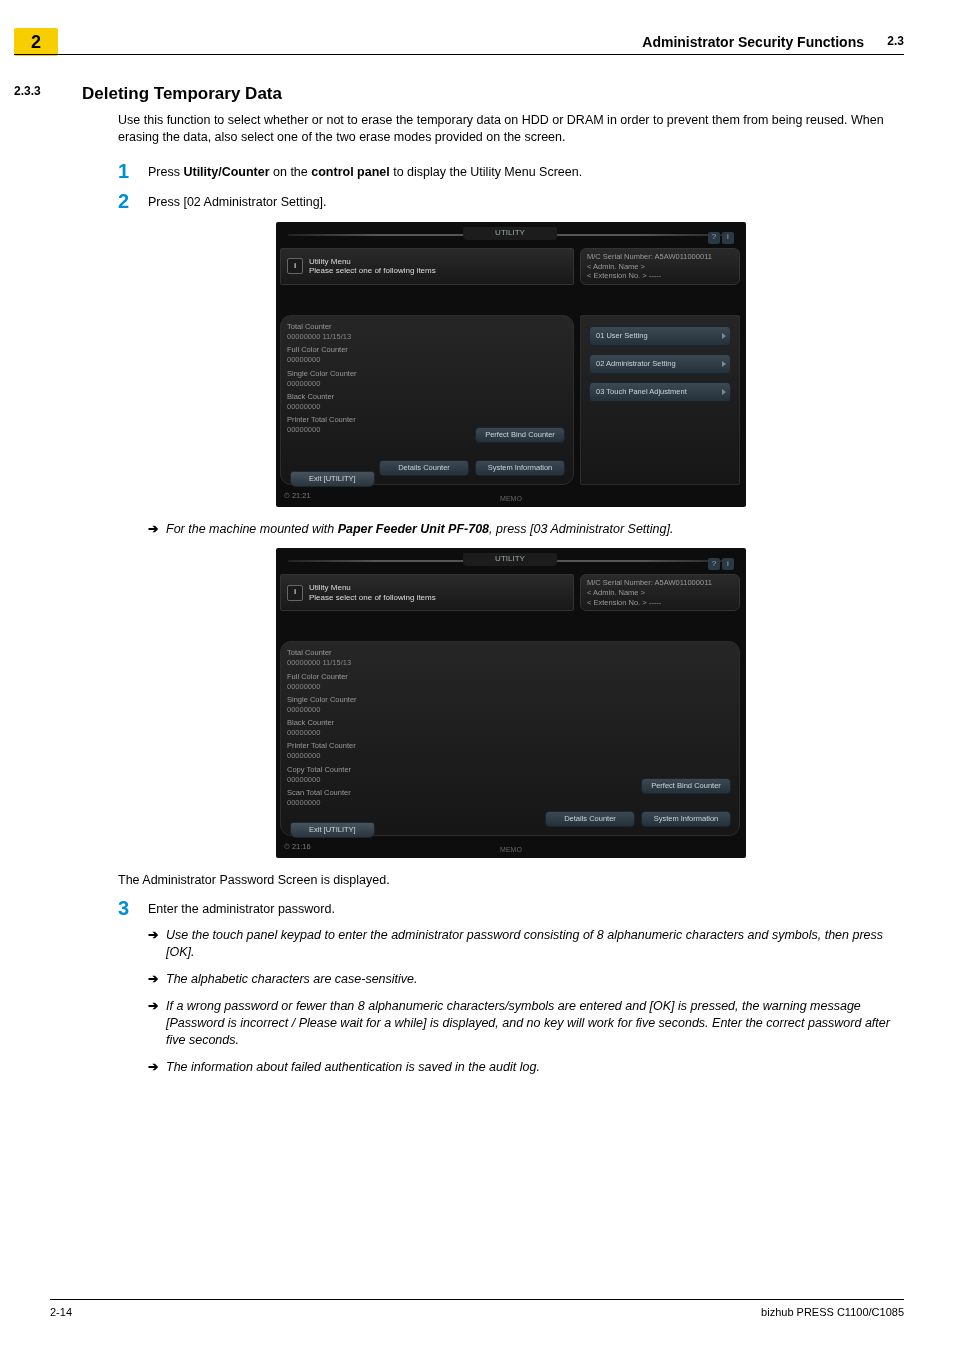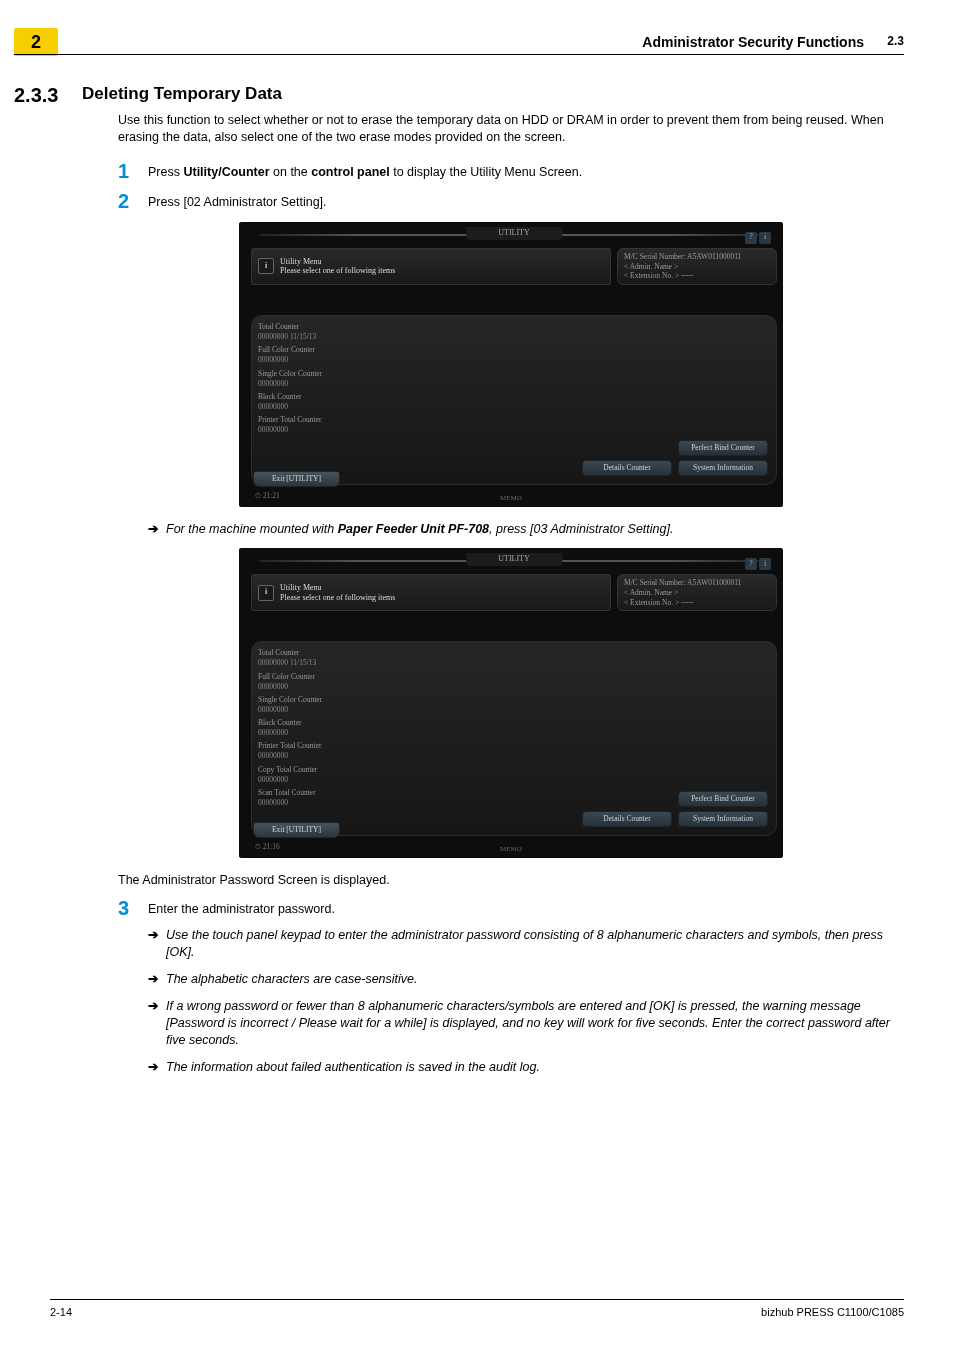--- a/index.html
+++ b/index.html
@@ -6,21 +6,21 @@
   html, body { width: 954px; height: 1350px; background: #fff; font-family: Arial, Helvetica, sans-serif; color: #000; }
   .page { width: 954px; height: 1350px; position: relative; background: #fff; }
 
   
   .chapter-tab { position: absolute; top: 28px; left: 14px; width: 44px; height: 28px; background: #f7ce00; border-radius: 2px; display: flex; align-items: center; justify-content: center; font-weight: bold; font-size: 18px; color: #000; }
   .header-right { position: absolute; top: 34px; right: 90px; font-size: 14px; font-weight: bold; color: #000; text-align: right; }
   .header-sec { position: absolute; top: 34px; right: 50px; font-size: 12px; font-weight: bold; }
   .header-rule { position: absolute; top: 54px; left: 14px; right: 50px; height: 1px; background: #000; }
 
   
-  .secno { position: absolute; top: 84px; left: 14px; font-weight: bold; font-size: 20px; }
+  .secno { position: absolute; top: 84px; left: 14px; font-weight: bold; font-size: 12px; }
   .sectitle { position: absolute; top: 84px; left: 82px; font-weight: bold; font-size: 17px; }
 
   
   .body { position: absolute; top: 112px; left: 118px; width: 786px; font-size: 12.5px; line-height: 1.35; }
 
   p.intro { margin-bottom: 14px; }
 
   .step { display: flex; align-items: flex-start; margin-top: 8px; margin-bottom: 8px; }
   .step .num { font-size: 20px; font-weight: bold; color: #008fd3; width: 30px; flex: 0 0 30px; line-height: 1.1; }
   .step .txt { flex: 1; font-size: 12.5px; padding-top: 4px; }
@@ -28,38 +28,38 @@
 
   .arrow-line { display: flex; align-items: flex-start; margin: 6px 0 10px 30px; font-size: 12.5px; }
   .arrow-line .arrow { width: 18px; flex: 0 0 18px; font-weight: bold; }
   .arrow-line .atxt { flex: 1; font-style: italic; }
 
   .caption { margin: 14px 0 8px 30px; font-size: 12.5px; }
 
   .screenshot-wrap { display: flex; justify-content: center; margin: 10px 0 14px 0; }
 
   
-  .dev { width: 544px; background: #0d0d0d; border-radius: 2px; padding: 6px 6px 4px 12px; font-family: Liberation Serif, serif; color: #a8a8a8; font-size: 8px; position: relative; }
+  .dev { width: 470px; background: #0d0d0d; border-radius: 2px; padding: 6px 6px 4px 4px; font-family: Liberation Sans, sans-serif; color: #a8a8a8; font-size: 8px; position: relative; }
   .dev .tabbar { display: flex; align-items: center; justify-content: center; height: 14px; position: relative; }
   .dev .tablabel { position: absolute; left: 50%; transform: translateX(-50%); top: -1px; color: #9aa; background: #1c1c1c; padding: 1px 32px; border-radius: 0 0 4px 4px; font-size: 8px; }
   .dev .tabline { position: absolute; left: 8px; right: 8px; top: 6px; height: 2px; background: linear-gradient(90deg,#222,#555 20%,#555 80%,#222); border-radius: 2px; }
   .dev .corner { position: absolute; top: 4px; right: 6px; display: flex; gap: 2px; }
   .dev .corner span { width: 12px; height: 12px; background: #2a3a44; border-radius: 2px; display: inline-flex; align-items: center; justify-content: center; font-size: 8px; color: #9ab; }
   .dev .hdr { display: flex; margin-top: 6px; }
   .dev .hdrL { flex: 1; background: linear-gradient(#2a2a2a,#181818); border: 1px solid #333; border-radius: 2px; padding: 4px 6px; display: flex; align-items: center; gap: 6px; min-height: 26px; }
   .dev .hdrL .iicon { width: 16px; height: 16px; border: 1px solid #666; border-radius: 2px; display: flex; align-items: center; justify-content: center; font-weight: bold; color: #ccc; background: #1a1a1a; }
   .dev .hdrL .htxt { color: #ddd; line-height: 1.2; }
   .dev .hdrR { width: 160px; margin-left: 6px; background: linear-gradient(#2a2a2a,#181818); border: 1px solid #333; border-radius: 6px; padding: 3px 6px; color: #9a9a9a; font-size: 7.5px; line-height: 1.3; }
   .dev .midspacer { height: 30px; }
   .dev .cols { display: flex; gap: 6px; }
   .dev .colL { flex: 1; background: linear-gradient(#262626,#161616); border: 1px solid #2c2c2c; border-radius: 11px; padding: 6px; min-height: 170px; position: relative; }
   .dev .colR { width: 160px; background: linear-gradient(#262626,#161616); border: 1px solid #2c2c2c; border-radius: 2px; padding: 10px 8px; display: flex; flex-direction: column; gap: 8px; }
   .dev .cnt { color: #999; font-size: 7.5px; line-height: 1.35; }
   .dev .cnt div.val { color: #888; margin-bottom: 3px; }
-  .dev .lilbtns { position: absolute; right: 8px; bottom: 8px; display: flex; flex-direction: column; align-items: flex-end; gap: 4px; }
+  .dev .lilbtns { position: absolute; right: 8px; bottom: 8px; display: flex; flex-direction: column; align-items: flex-end; gap: 17px; }
   .dev .lilbtn { background: linear-gradient(#3c4852,#25313a); border: 1px solid #1a252d; border-radius: 4px; color: #c9d4db; font-size: 7.5px; padding: 2px 8px; min-width: 90px; text-align: center; }
   .dev .lilrow { display: flex; gap: 6px; }
   .dev .menubtn { background: linear-gradient(#3c4852,#25313a); border: 1px solid #1a252d; border-radius: 4px; color: #c9d4db; font-size: 7.5px; padding: 4px 6px; text-align: left; position: relative; }
   .dev .menubtn::after { content: ""; position: absolute; right: 4px; top: 50%; transform: translateY(-50%); border-left: 4px solid #7a8a94; border-top: 3px solid transparent; border-bottom: 3px solid transparent; }
   .dev .exitrow { display:flex; align-items:center; justify-content: space-between; padding: 6px 4px 2px 4px; }
   .dev .exitbtn { background: linear-gradient(#46535d,#2a353e); border: 1px solid #1b262e; border-radius: 3px 3px 6px 6px; color: #cfd8de; font-size: 7.5px; padding: 2px 18px; }
   .dev .clock { color: #7a7a7a; font-size: 7.5px; }
   .dev .memo { position:absolute; bottom:4px; left:50%; transform:translateX(-50%); color:#666; font-size:7px; }
 
   
@@ -134,20 +134,25 @@
                 <div class="val">00000000</div>
               </div>
           <div class="lilbtns">
             <div class="lilbtn">Perfect Bind Counter</div>
             <div class="lilrow">
               <div class="lilbtn">Details Counter</div>
               <div class="lilbtn">System Information</div>
             </div>
           </div>
         </div>
+        <div class="colR" id="menu1">
+              <div class="menubtn">01 User Setting</div>
+              <div class="menubtn">02 Administrator Setting</div>
+              <div class="menubtn">03 Touch Panel Adjustment</div>
+            </div>
       </div>
       <div class="exitrow">
         <div class="clock">⏱ <span>21:21</span></div>
         <div style="flex:1"></div>
       </div>
       <div class="exitbtn" style="position:absolute; left:14px; bottom:20px;">Exit [UTILITY]</div>
       <div class="memo">MEMO</div>
     </div>
   </div>
 

